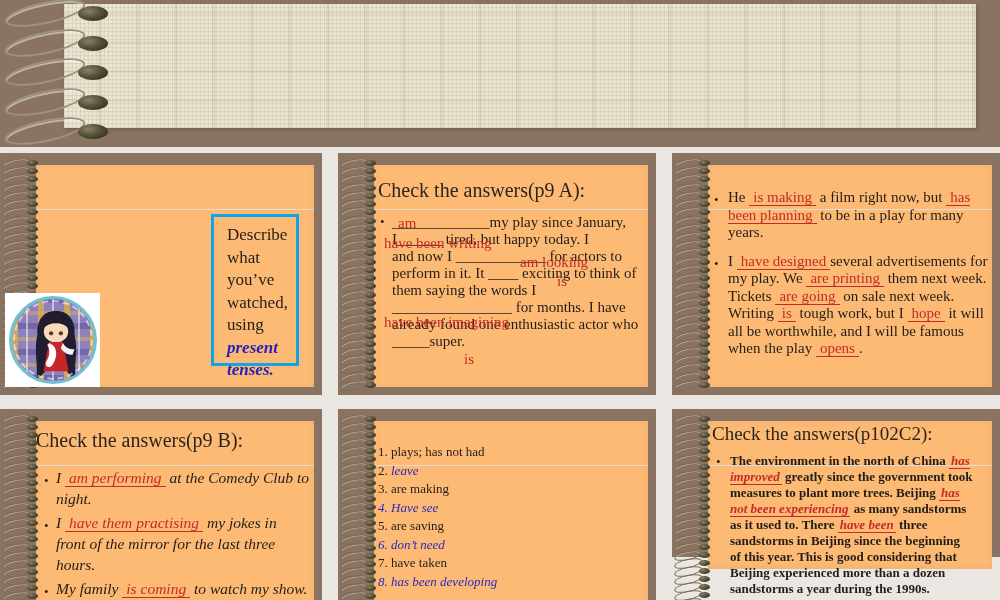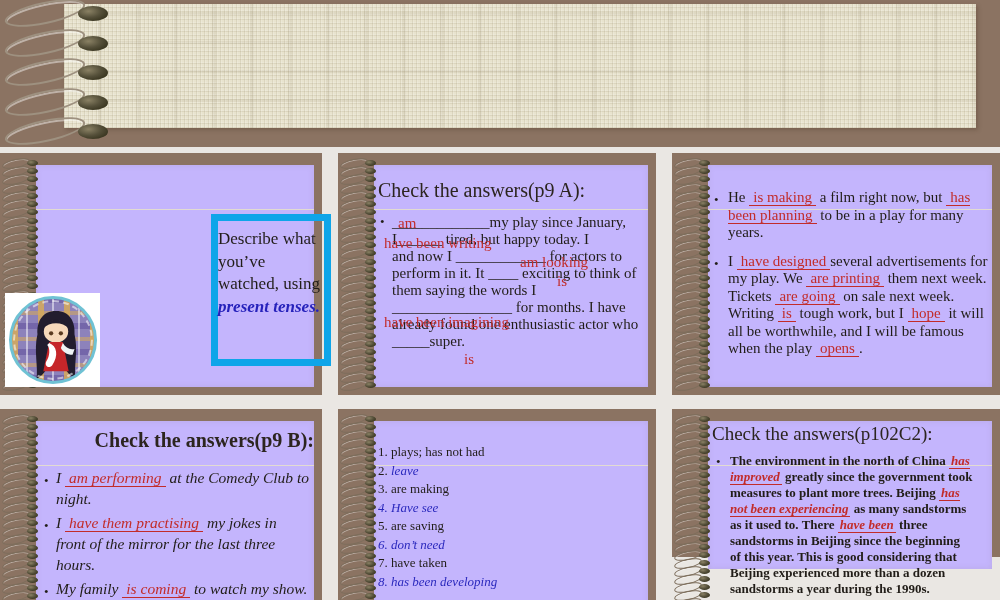--- a/index.html
+++ b/index.html
@@ -23,21 +23,21 @@
   }
   .panel { position:absolute; background:#8b7362; }
   #p1 { left:0;   top:153px; width:322px; height:242px; }
   #p2 { left:338px; top:153px; width:318px; height:242px; }
   #p3 { left:672px; top:153px; width:328px; height:242px; }
   #p4 { left:0;   top:409px; width:322px; height:191px; }
   #p5 { left:338px; top:409px; width:318px; height:191px; }
   #p6 { left:672px; top:409px; width:328px; height:148px; }
   .paper {
     position:absolute; left:36px; top:12px; right:8px; bottom:8px;
-    background:#c4b5fd; box-shadow:inset 0 0 6px rgba(120,100,80,.12);
+    background:#fdba74; box-shadow:inset 0 0 6px rgba(120,100,80,.12);
   }
   .r2 .paper { bottom:-12px; }
   .rule { position:absolute; left:0; right:0; top:44px; height:1px; background:#e2dbd2; }
 
   .binding {
     position:absolute; left:2px; top:6px; bottom:6px; width:40px;
     display:flex; flex-direction:column; justify-content:space-between; z-index:3;
   }
   .r2 .binding { bottom:-8px; }
   .coil { position:relative; flex:0 0 auto; width:38px; height:8px; }
@@ -51,33 +51,33 @@
     background:radial-gradient(ellipse at 35% 35%, #8a8164 0%, #55503a 45%, #27240f 100%);
   }
   .binding.big { left:4px; top:2px; width:118px; height:142px; bottom:auto; }
   .big .coil { width:110px; height:24px; }
   .big .coil::before { width:78px; height:18px; border-width:2px; border-color:#9e9180; box-shadow:inset 0 2px 0 rgba(255,255,255,.45); }
   .big .coil::after { left:74px; top:4px; width:30px; height:15px; }
 
   
   .title { position:absolute; left:4px; top:14px; color:#2c251f; white-space:nowrap; }
   .t2 { font-size:20px; }
-  .t4 { font-size:20px; left:0; right:0; top:8px; text-align:right;font-weight:bold; }
+  .t4 { font-size:20px; left:0; right:0; top:8px; text-align:left; }
   .t5 { font-size:19px; top:1px; }
   .t6 { font-size:19px; top:2px; }
   .seg-k { color:#211d18; }
   .seg-r { color:#c22c2a; border-bottom:1.5px solid currentColor; padding:0 4px; }
   .seg-b { color:#2a28bd;font-style:italic; }
   .marker { position:absolute; left:2px; top:0; color:#211d18; font-size:13px; }
   .bullet { position:relative; padding-left:16px; color:#211d18; }
 
   
   .box1 {
-    position:absolute; left:175px; top:49px; width:120px; height:152px;
-    border:7px solid #0ea5e9; padding:7px 2px 0 0;
+    position:absolute; left:175px; top:49px; width:88px; height:152px;
+    border:3px solid #0ea5e9; padding:7px 2px 0 13px;
     font-size:17px; line-height:22.5px; color:#211d19;
   }
   .hl { color:#2622bb; font-weight:bold; font-style:italic; }
   .badge-wrap {
     position:absolute; left:5px; top:140px; width:95px; height:94px; background:#ffffff;
     display:flex; align-items:center; justify-content:center; z-index:4;
   }
   .badge {
     position:relative; width:88px; height:88px; border-radius:50%; overflow:hidden;
     border:3px solid #6fc2d4;

